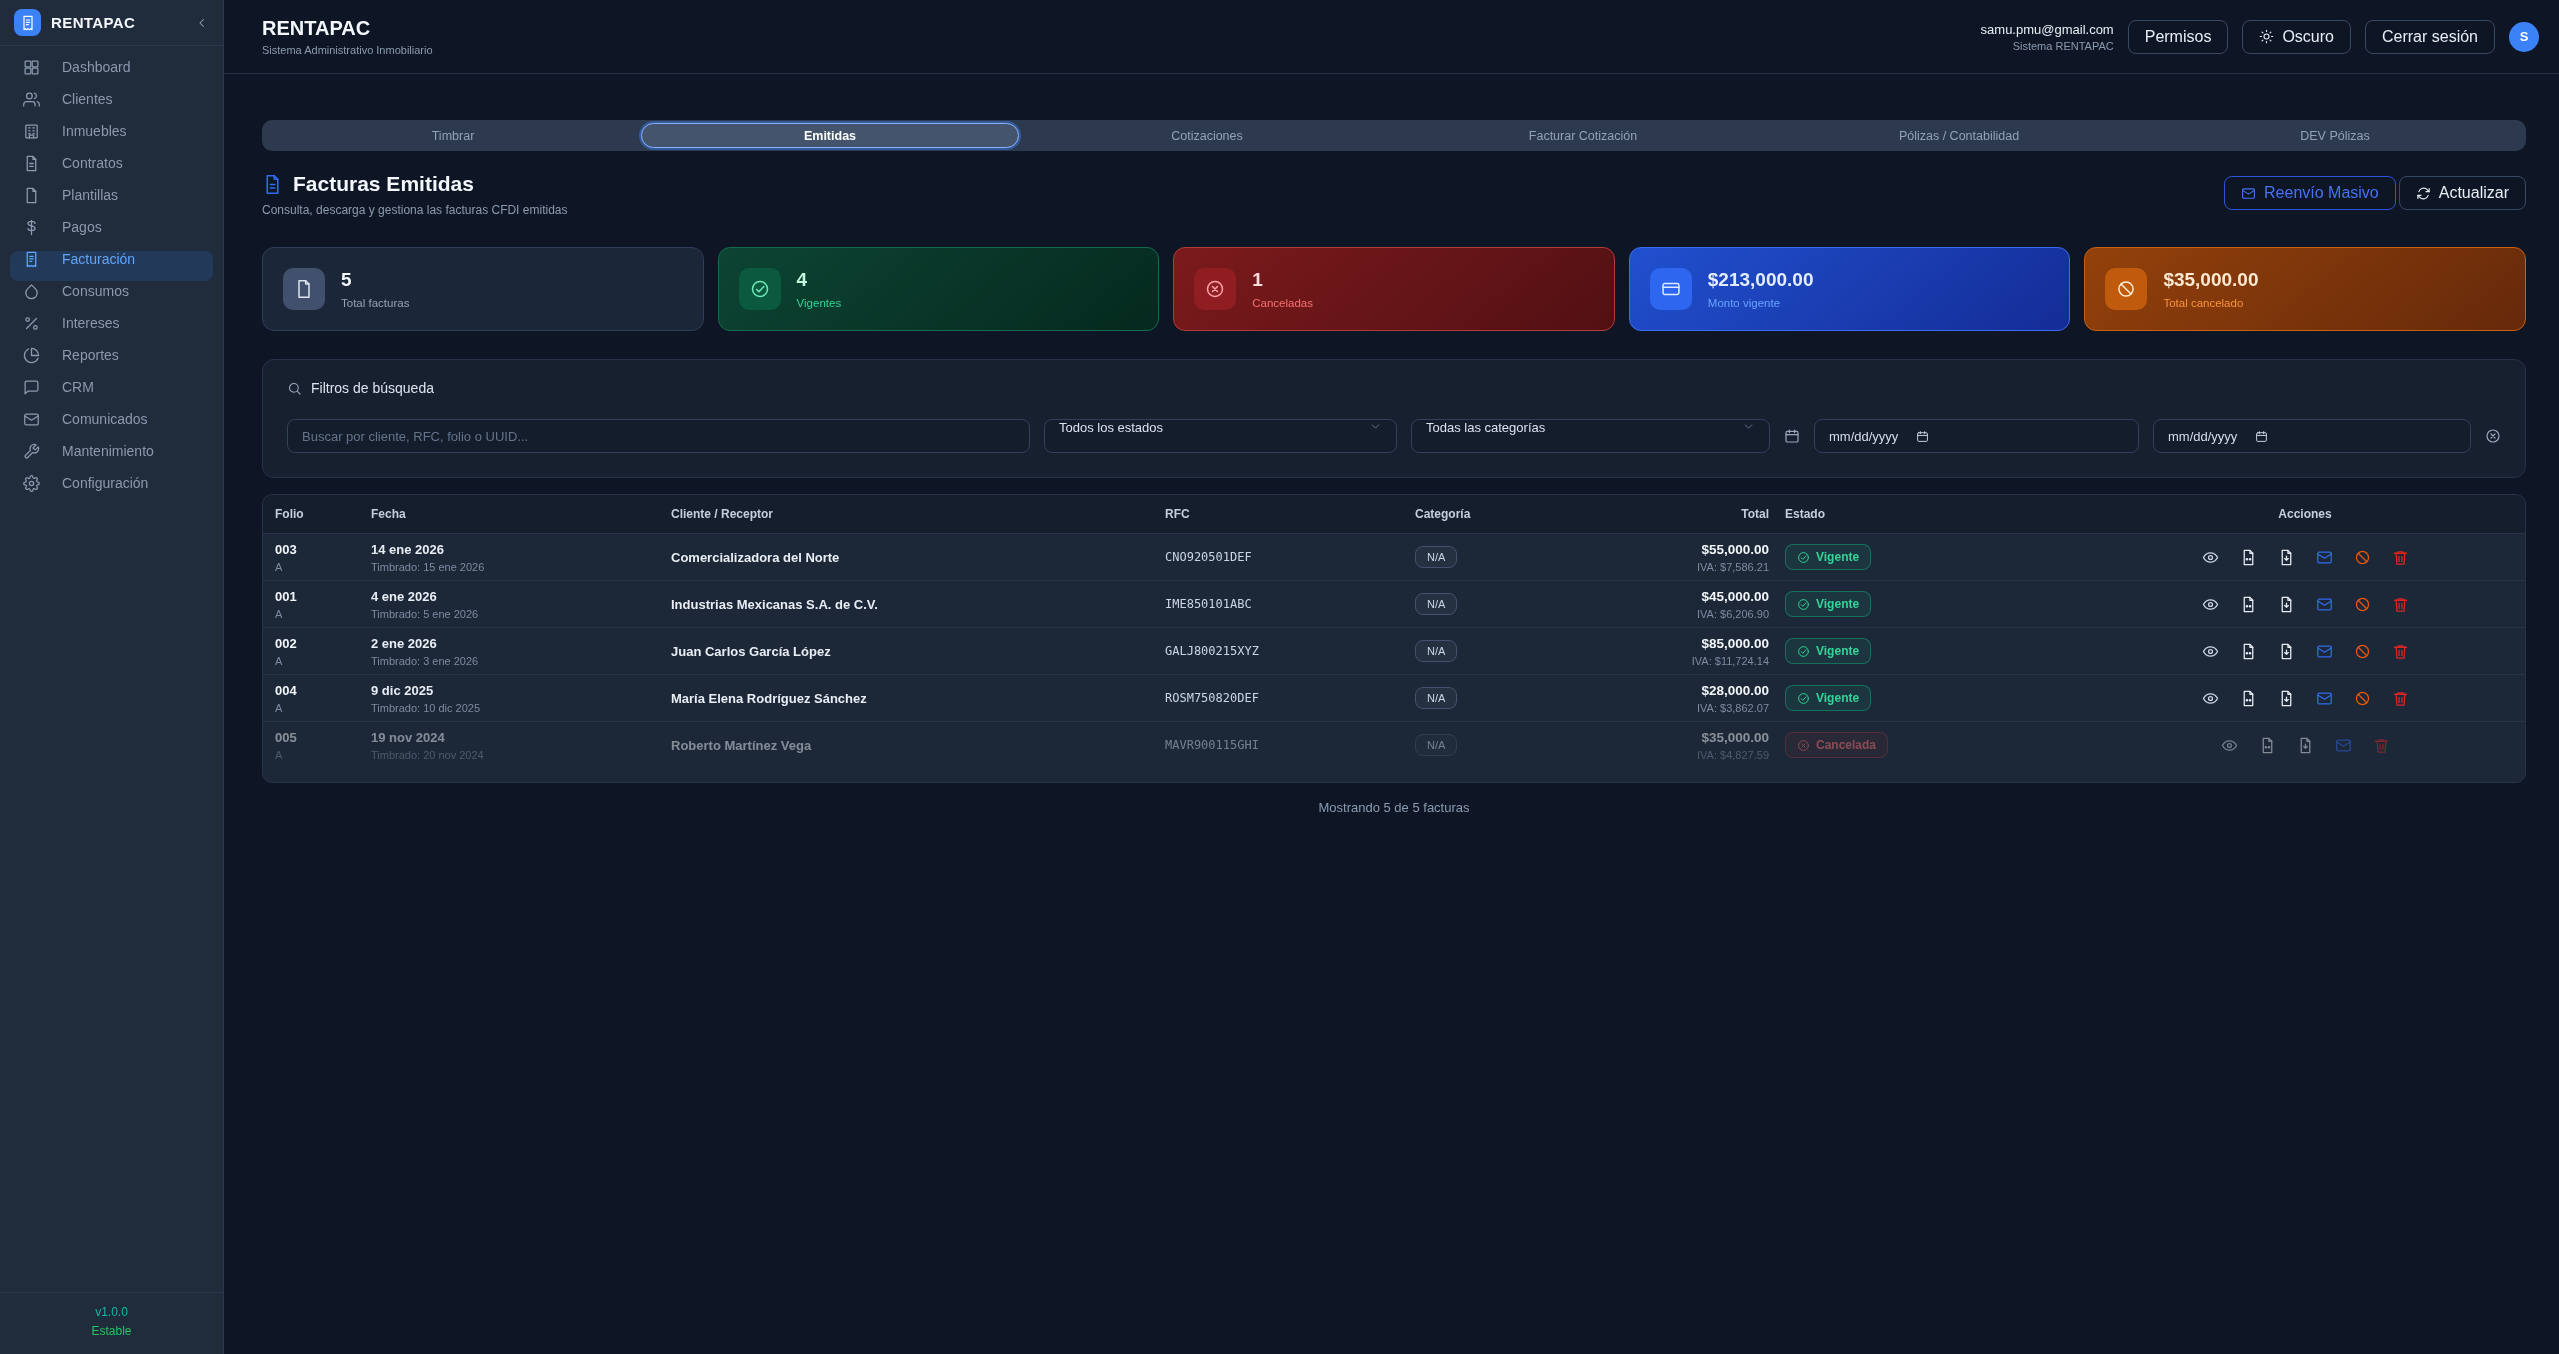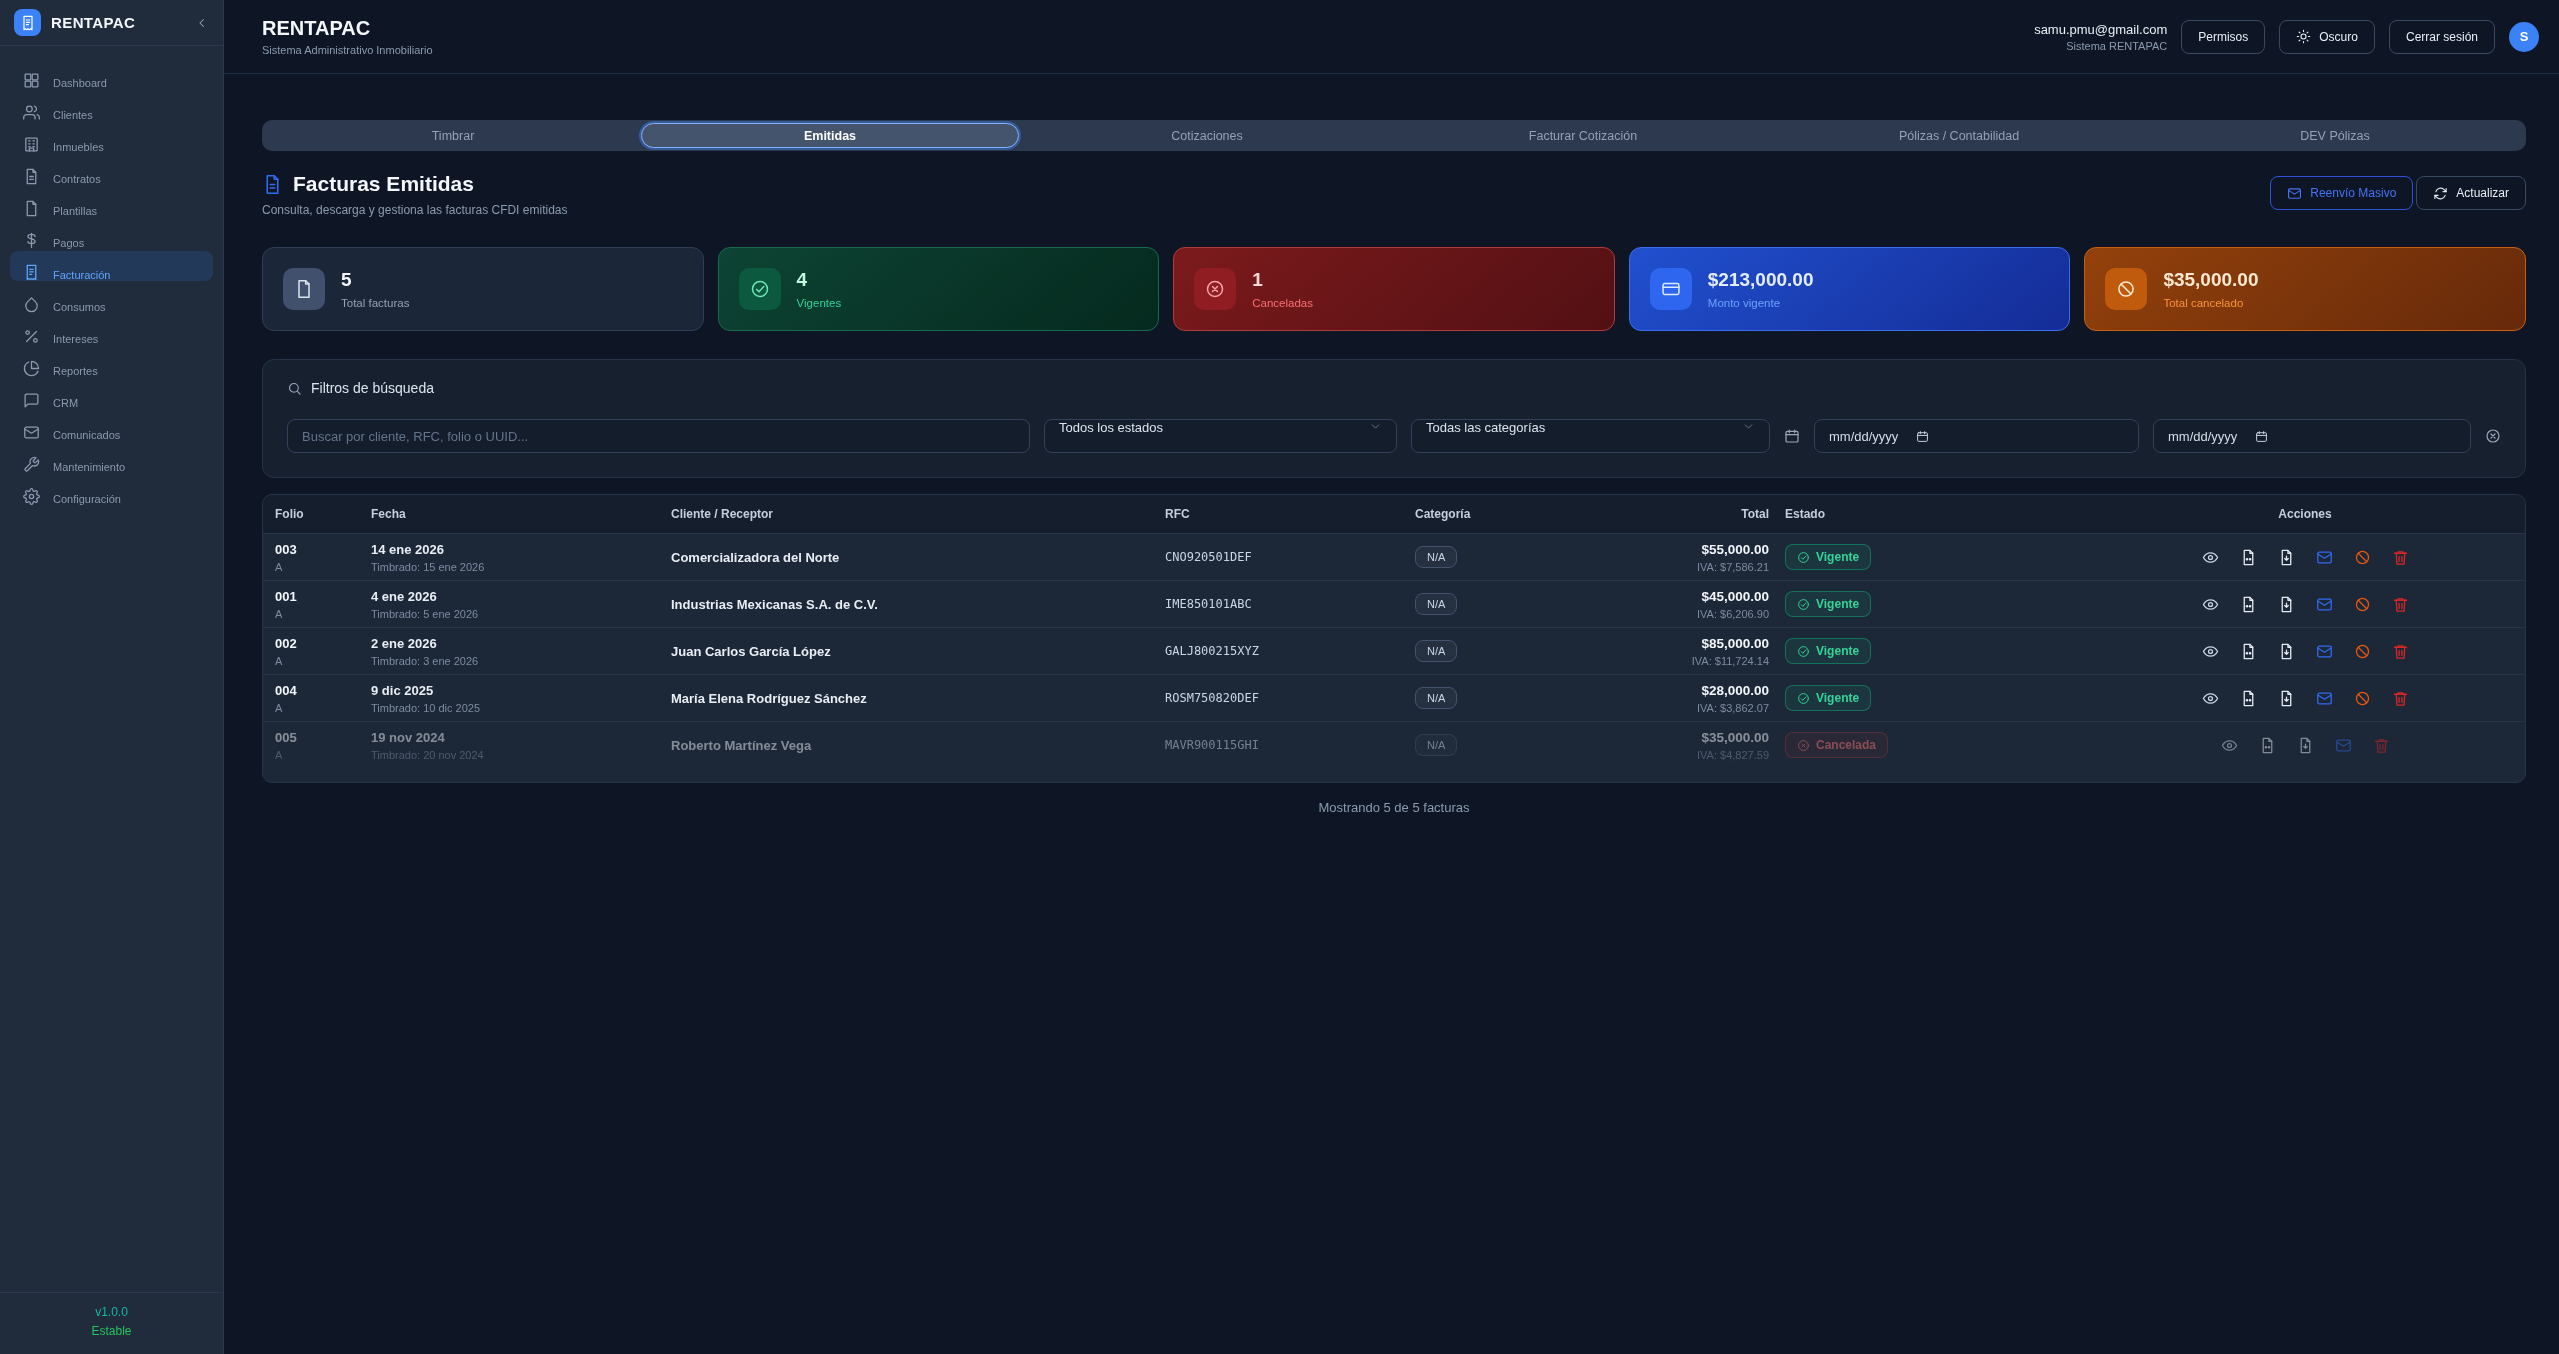--- a/index.html
+++ b/index.html
@@ -17,41 +17,41 @@
              background:#202b3c; border-right:1px solid #2b3850; }
   .sb-head { height:46px; display:flex; align-items:center; gap:10px;
              padding:0 14px; border-bottom:1px solid #2b3850; }
   .logo-box { width:27px; height:27px; border-radius:8px; background:#3b82f6;
               color:#fff; display:flex; align-items:center; justify-content:center; flex:0 0 auto; }
   .logo-box svg { width:16px; height:16px; }
   .sb-name { font-size:15px; font-weight:bold; letter-spacing:.4px; color:#f4f7fb; }
   .sb-collapse { margin-left:auto; color:#93a3b8; cursor:pointer; }
   .sb-collapse svg { width:14px; height:14px; }
   .sb-nav { padding:13px 10px; }
-  .nav-item { height:30px; margin-bottom:2px; display:flex; align-items:flex-end; gap:13px;
-              padding:0 13px; border-radius:8px; color:#8b9aae; font-size:11px; cursor:pointer; }
+  .nav-item { height:30px; margin-bottom:2px; display:flex; align-items:flex-start; gap:22px;
+              padding:0 13px; border-radius:8px; color:#8b9aae; font-size:14px; cursor:pointer; }
   .nav-item .ico svg { width:17px; height:17px; }
   .nav-item.active { background:rgba(59,130,246,.16); color:#60a5fa; }
   .sb-foot { position:absolute; bottom:0; left:0; right:0; border-top:1px solid #2b3850;
              padding:12px 0 16px; text-align:center; font-size:12px; }
   .sb-version { color:#14b8a6; }
   .sb-status { color:#22c55e; margin-top:5px; }
 
   
   .main { position:absolute; left:224px; top:0; right:0; bottom:0; }
   .top { height:74px; border-bottom:1px solid #223046; display:flex; align-items:center;
          padding:0 20px 0 38px; }
   .top-title-name { font-size:20px; font-weight:bold; color:#f4f7fb; }
   .top-title-sub { font-size:11px; color:#8b9aae; margin-top:4px; }
   .top-right { margin-left:auto; display:flex; align-items:center; gap:14px; }
   .user-meta { text-align:right; }
   .user-email { font-size:13px; color:#e9eef5; }
   .user-system { font-size:11px; color:#8b9aae; margin-top:3px; }
   .btn { height:15px; padding:16px 16px; border-radius:8px; border:1px solid #3a4963;
-         background:transparent; color:#e9eef5; font-size:12px; display:inline-flex;
+         background:transparent; color:#e9eef5; font-size:16px; display:inline-flex;
          align-items:center; gap:8px; font-family:inherit; cursor:pointer; white-space:nowrap; }
   .btn .ico svg { width:15px; height:15px; }
   .btn--blue { border-color:#2c53d8; color:#4672f5; }
   .avatar { width:30px; height:30px; border-radius:50%; background:#3b82f6; color:#fff;
             display:flex; align-items:center; justify-content:center; font-size:13px;
             font-weight:bold; cursor:pointer; }
 
   
   .content { padding:46px 33px 0 38px; }
 

